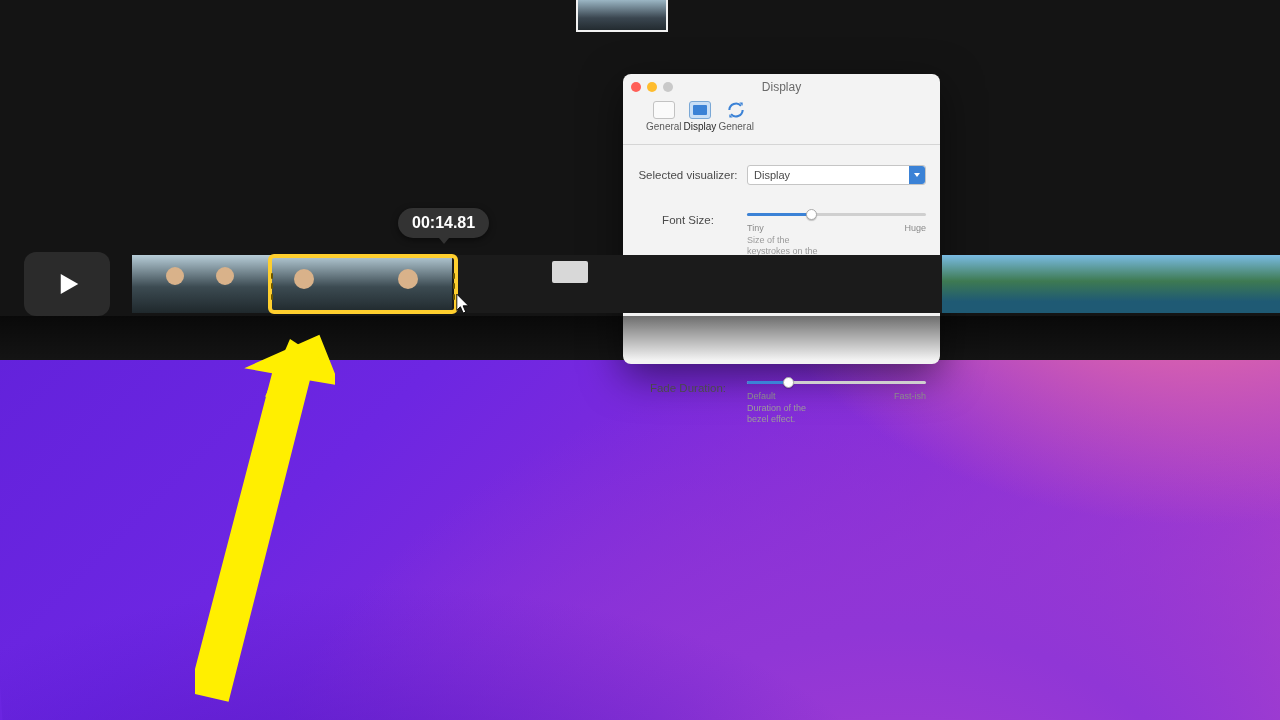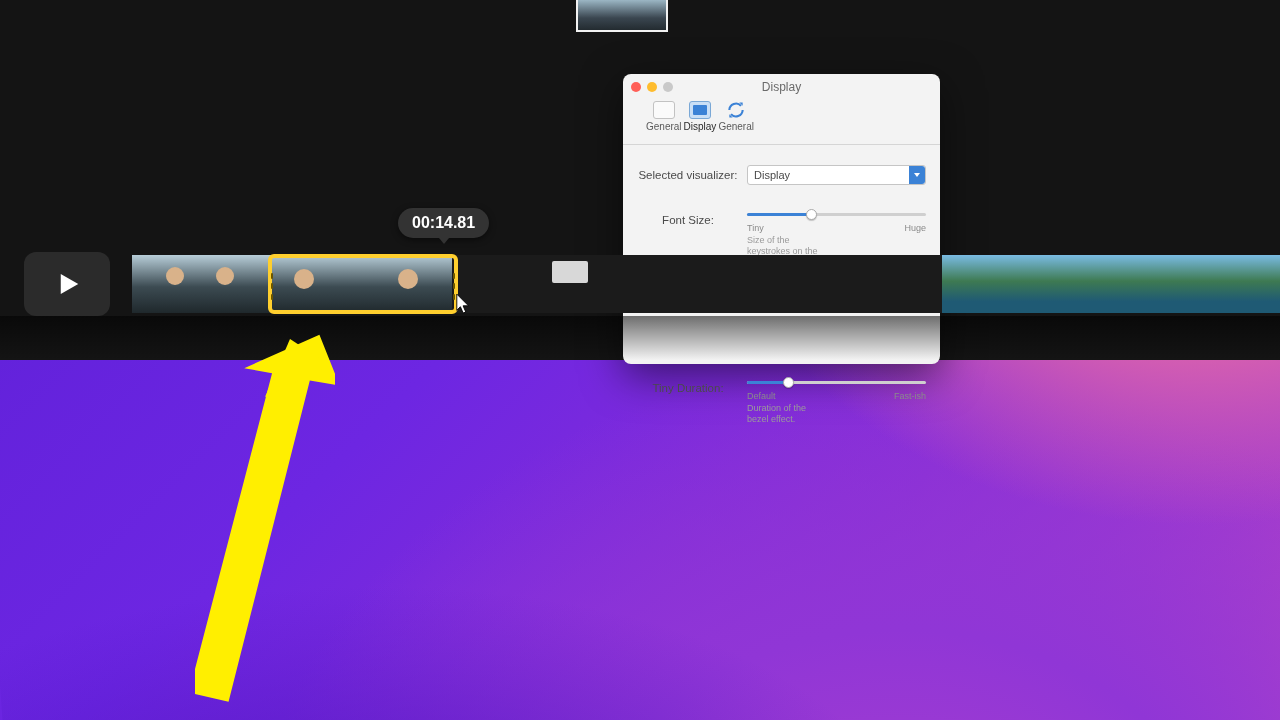--- a/index.html
+++ b/index.html
@@ -197,21 +197,21 @@
         </div>
         <div class="slider-labels">
           <span>Tiny</span>
           <span>Huge</span>
         </div>
       </div>
     </div>
     <div class="hint">Size of the keystrokes on the bezel.</div>
 
     <div class="row" style="margin-top:108px;">
-      <div class="lbl">Tiny Duration:</div>
+      <div class="lbl">Fade Duration:</div>
       <div class="ctrl">
         <div class="slider">
           <div class="track"></div>
           <div class="fill" style="width:22%;"></div>
           <div class="knob" style="left:20%;"></div>
         </div>
         <div class="slider-labels">
           <span>Default</span>
           <span>Fast-ish</span>
         </div>

